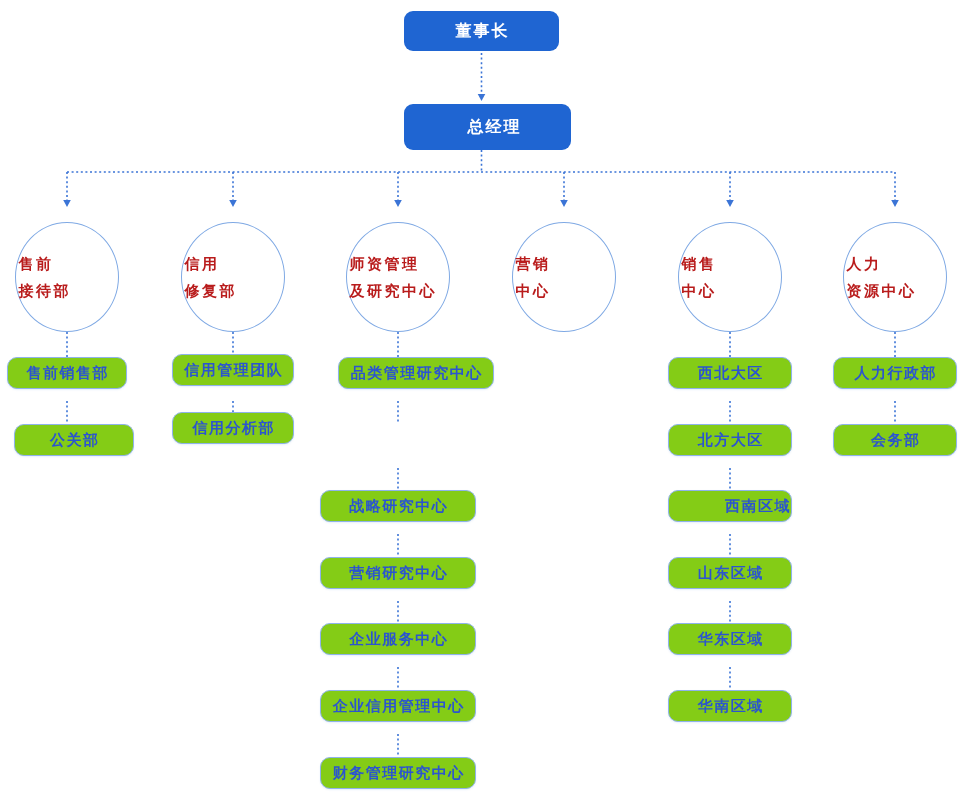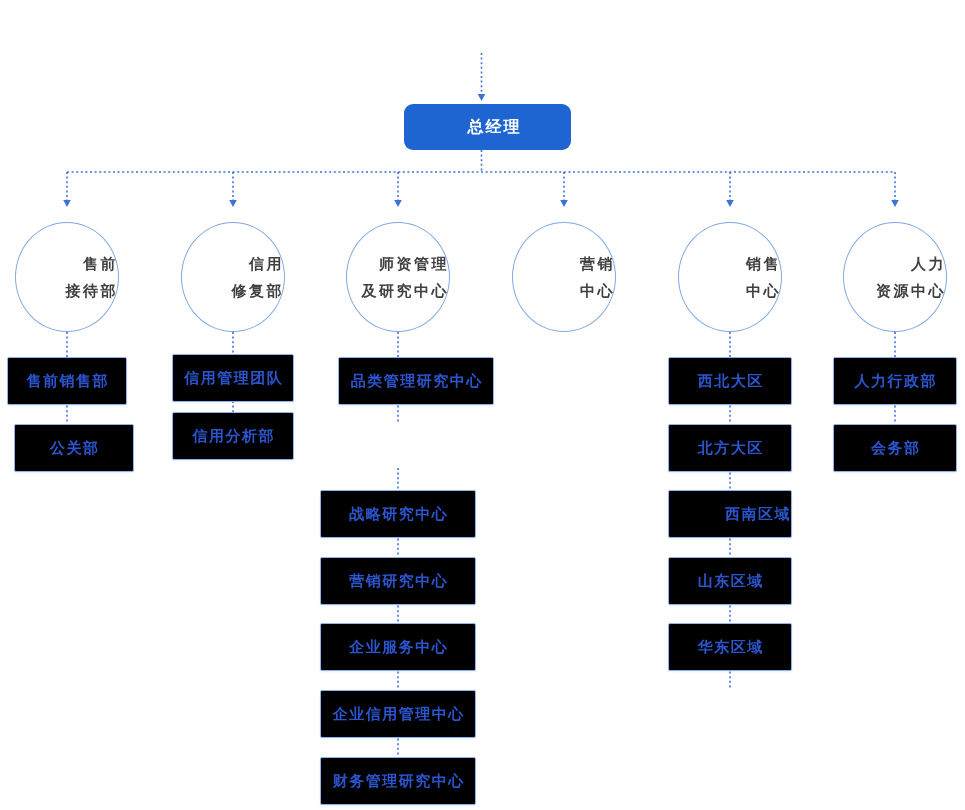--- a/index.html
+++ b/index.html
@@ -36,37 +36,37 @@
   .circle-node {
     position: absolute;
     width: 104px;
     height: 110px;
     box-sizing: border-box;
     border: 1.4px solid #7fa9e4;
     border-radius: 50%;
     background: #ffffff;
     display: flex;
     flex-direction: column;
-    align-items: flex-end;
+    align-items: flex-start;
     justify-content: center;
-    color: #404040;
+    color: #b91c1c;
     font-size: 15px;
     font-weight: 600;
     letter-spacing: 2.5px;
     text-indent: 2.5px;
     line-height: 27px;
     text-align: center;
   }
   .leaf-node {
     position: absolute;
-    height: 48px;
+    height: 32px;
     box-sizing: border-box;
-    background: #000000;
+    background: #84cc16;
     border: 1.5px solid #8fb3ea;
-    border-radius: 2px;
+    border-radius: 10px;
     box-shadow: 0 1px 2px rgba(31, 101, 210, 0.10);
     display: flex;
     align-items: center;
     justify-content: center;
     color: #2b55cf;
     font-size: 15px;
     font-weight: 600;
     letter-spacing: 1.5px;
     text-indent: 1.5px;
     white-space: nowrap;
@@ -122,20 +122,23 @@
       <path d="M477.7 94 L485.3 94 L481.5 101 Z"></path>
       <path d="M63.2 200 L70.8 200 L67 207 Z"></path>
       <path d="M229.2 200 L236.8 200 L233 207 Z"></path>
       <path d="M394.2 200 L401.8 200 L398 207 Z"></path>
       <path d="M560.2 200 L567.8 200 L564 207 Z"></path>
       <path d="M726.2 200 L733.8 200 L730 207 Z"></path>
       <path d="M891.2 200 L898.8 200 L895 207 Z"></path>
     </g>
   </svg>
 
+  <div class="solid-node" style="left:404px; top:11px; width:155px; height:40px;">
+    <span>董事长</span>
+  </div>
 
   <div class="solid-node" style="left:404px; top:104px; width:155px; height:46px;padding-left:12px;">
     <span>总经理</span>
   </div>
 
   <div class="circle-node" style="left:15px; top:222px;">
     <div>售前</div>
     <div>接待部</div>
   </div>
   <div class="circle-node" style="left:181px; top:222px;">
@@ -200,20 +203,23 @@
   </div>
   <div class="leaf-node" style="left:668px; top:490px; width:124px;justify-content:flex-end;">
     <span>西南区域</span>
   </div>
   <div class="leaf-node" style="left:668px; top:557px; width:124px;">
     <span>山东区域</span>
   </div>
   <div class="leaf-node" style="left:668px; top:623px; width:124px;">
     <span>华东区域</span>
   </div>
+  <div class="leaf-node" style="left:668px; top:690px; width:124px;">
+    <span>华南区域</span>
+  </div>
 
   <div class="leaf-node" style="left:833px; top:357px; width:124px;">
     <span>人力行政部</span>
   </div>
   <div class="leaf-node" style="left:833px; top:424px; width:124px;">
     <span>会务部</span>
   </div>
 
 </div>
 

